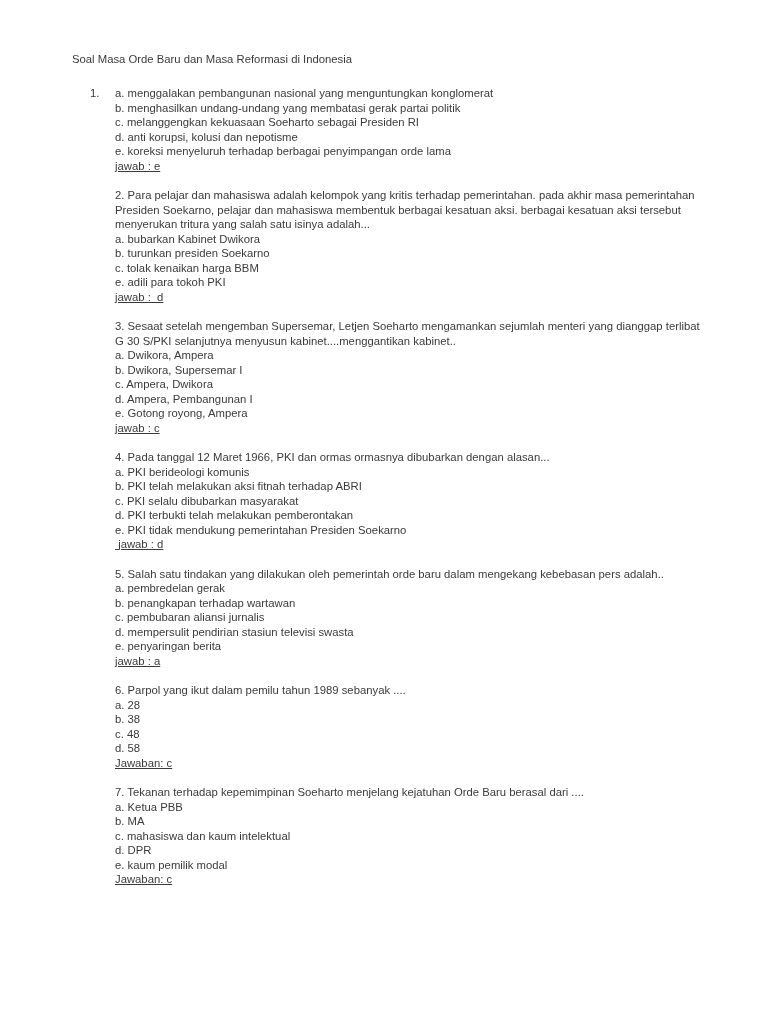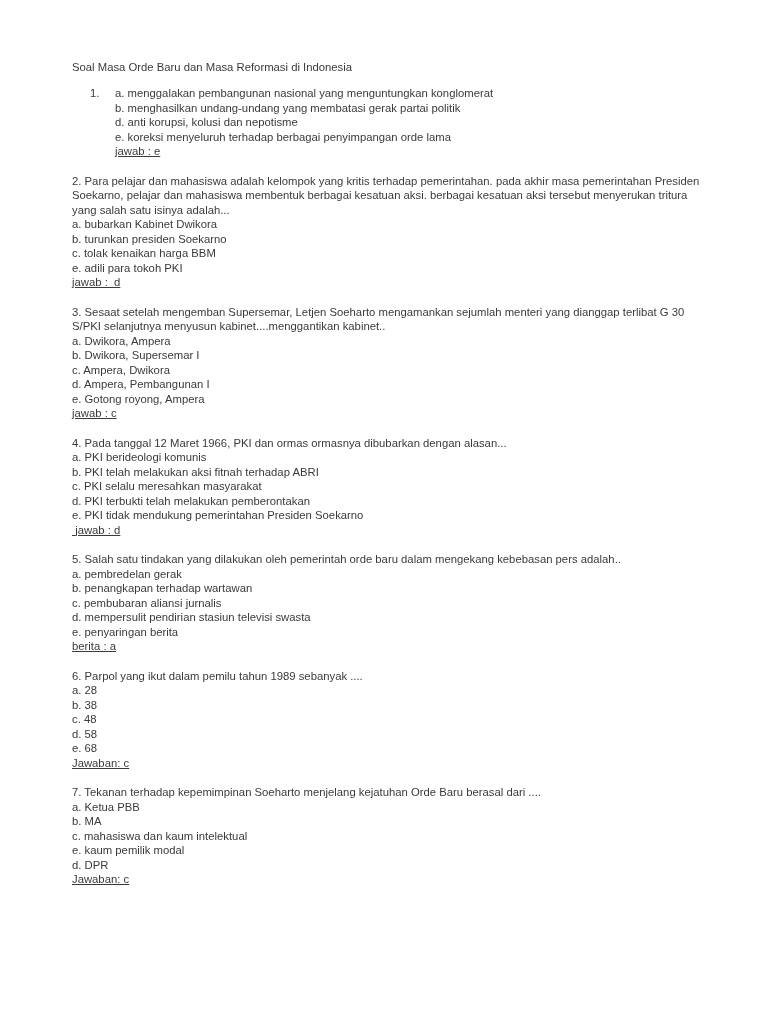--- a/index.html
+++ b/index.html
@@ -23,21 +23,21 @@
     top: 0; left: 0;
     width: 768px;
     height: 1024px;
     background: #ffffff;
   }
 
   
   .doc-title {
     position: absolute;
     left: 72px;
-    top: 60px;
+    top: 52px;
     font-size: 11.3px;
     line-height: 14.5px;
     color: #3a3a3a;
     white-space: nowrap;
   }
 
   
   .q-list {
     position: absolute;
     left: 0;
@@ -58,21 +58,21 @@
   }
   .q-first .q-marker {
     position: absolute;
     left: 90px;
     top: 0;
     font-size: 11.3px;
     line-height: 14.5px;
   }
 
   .q-rest {
-    padding-left: 72px;
+    padding-left: 115px;
     padding-right: 68px;
   }
 
   
   .stem {
     font-size: 11.3px;
     line-height: 14.5px;
     white-space: pre-wrap;
   }
 
@@ -95,20 +95,21 @@
 <div class="page">
 
   <div class="doc-title">Soal Masa Orde Baru dan Masa Reformasi di Indonesia</div>
 
   <div class="q-list">
 
     <div class="q-block q-first">
       <span class="q-marker">1.</span>
       <div class="opt">a. menggalakan pembangunan nasional yang menguntungkan konglomerat</div>
       <div class="opt">b. menghasilkan undang-undang yang membatasi gerak partai politik</div>
+      <div class="opt">c. melanggengkan kekuasaan Soeharto sebagai Presiden RI</div>
       <div class="opt">d. anti korupsi, kolusi dan nepotisme</div>
       <div class="opt">e. koreksi menyeluruh terhadap berbagai penyimpangan orde lama</div>
       <div class="ans">jawab : e</div>
     </div>
 
     <div class="q-block q-rest">
       <div class="stem">2. Para pelajar dan mahasiswa adalah kelompok yang kritis terhadap pemerintahan. pada akhir masa pemerintahan Presiden Soekarno, pelajar dan mahasiswa membentuk berbagai kesatuan aksi. berbagai kesatuan aksi tersebut menyerukan tritura yang salah satu isinya adalah...</div>
       <div class="opt">a. bubarkan Kabinet Dwikora</div>
       <div class="opt">b. turunkan presiden Soekarno</div>
       <div class="opt">c. tolak kenaikan harga BBM</div>
@@ -123,50 +124,49 @@
       <div class="opt">c. Ampera, Dwikora</div>
       <div class="opt">d. Ampera, Pembangunan I</div>
       <div class="opt">e. Gotong royong, Ampera</div>
       <div class="ans">jawab : c</div>
     </div>
 
     <div class="q-block q-rest">
       <div class="stem">4. Pada tanggal 12 Maret 1966, PKI dan ormas ormasnya dibubarkan dengan alasan...</div>
       <div class="opt">a. PKI berideologi komunis</div>
       <div class="opt">b. PKI telah melakukan aksi fitnah terhadap ABRI</div>
-      <div class="opt">c. PKI selalu meresahkan masyarakat</div>
+      <div class="opt">c. PKI selalu dibubarkan masyarakat</div>
       <div class="opt">d. PKI terbukti telah melakukan pemberontakan</div>
       <div class="opt">e. PKI tidak mendukung pemerintahan Presiden Soekarno</div>
       <div class="ans"> jawab : d</div>
     </div>
 
     <div class="q-block q-rest">
       <div class="stem">5. Salah satu tindakan yang dilakukan oleh pemerintah orde baru dalam mengekang kebebasan pers adalah..</div>
       <div class="opt">a. pembredelan gerak</div>
       <div class="opt">b. penangkapan terhadap wartawan</div>
       <div class="opt">c. pembubaran aliansi jurnalis</div>
       <div class="opt">d. mempersulit pendirian stasiun televisi swasta</div>
       <div class="opt">e. penyaringan berita</div>
-      <div class="ans">berita : a</div>
+      <div class="ans">jawab : a</div>
     </div>
 
     <div class="q-block q-rest">
       <div class="stem">6. Parpol yang ikut dalam pemilu tahun 1989 sebanyak ....</div>
       <div class="opt">a. 28</div>
       <div class="opt">b. 38</div>
       <div class="opt">c. 48</div>
       <div class="opt">d. 58</div>
-      <div class="opt">e. 68</div>
       <div class="ans">Jawaban: c</div>
     </div>
 
     <div class="q-block q-rest">
       <div class="stem">7. Tekanan terhadap kepemimpinan Soeharto menjelang kejatuhan Orde Baru berasal dari ....</div>
       <div class="opt">a. Ketua PBB</div>
       <div class="opt">b. MA</div>
       <div class="opt">c. mahasiswa dan kaum intelektual</div>
+      <div class="opt">d. DPR</div>
       <div class="opt">e. kaum pemilik modal</div>
-      <div class="opt">d. DPR</div>
       <div class="ans">Jawaban: c</div>
     </div>
 
   </div>
 </div>
 
 </body></html>

